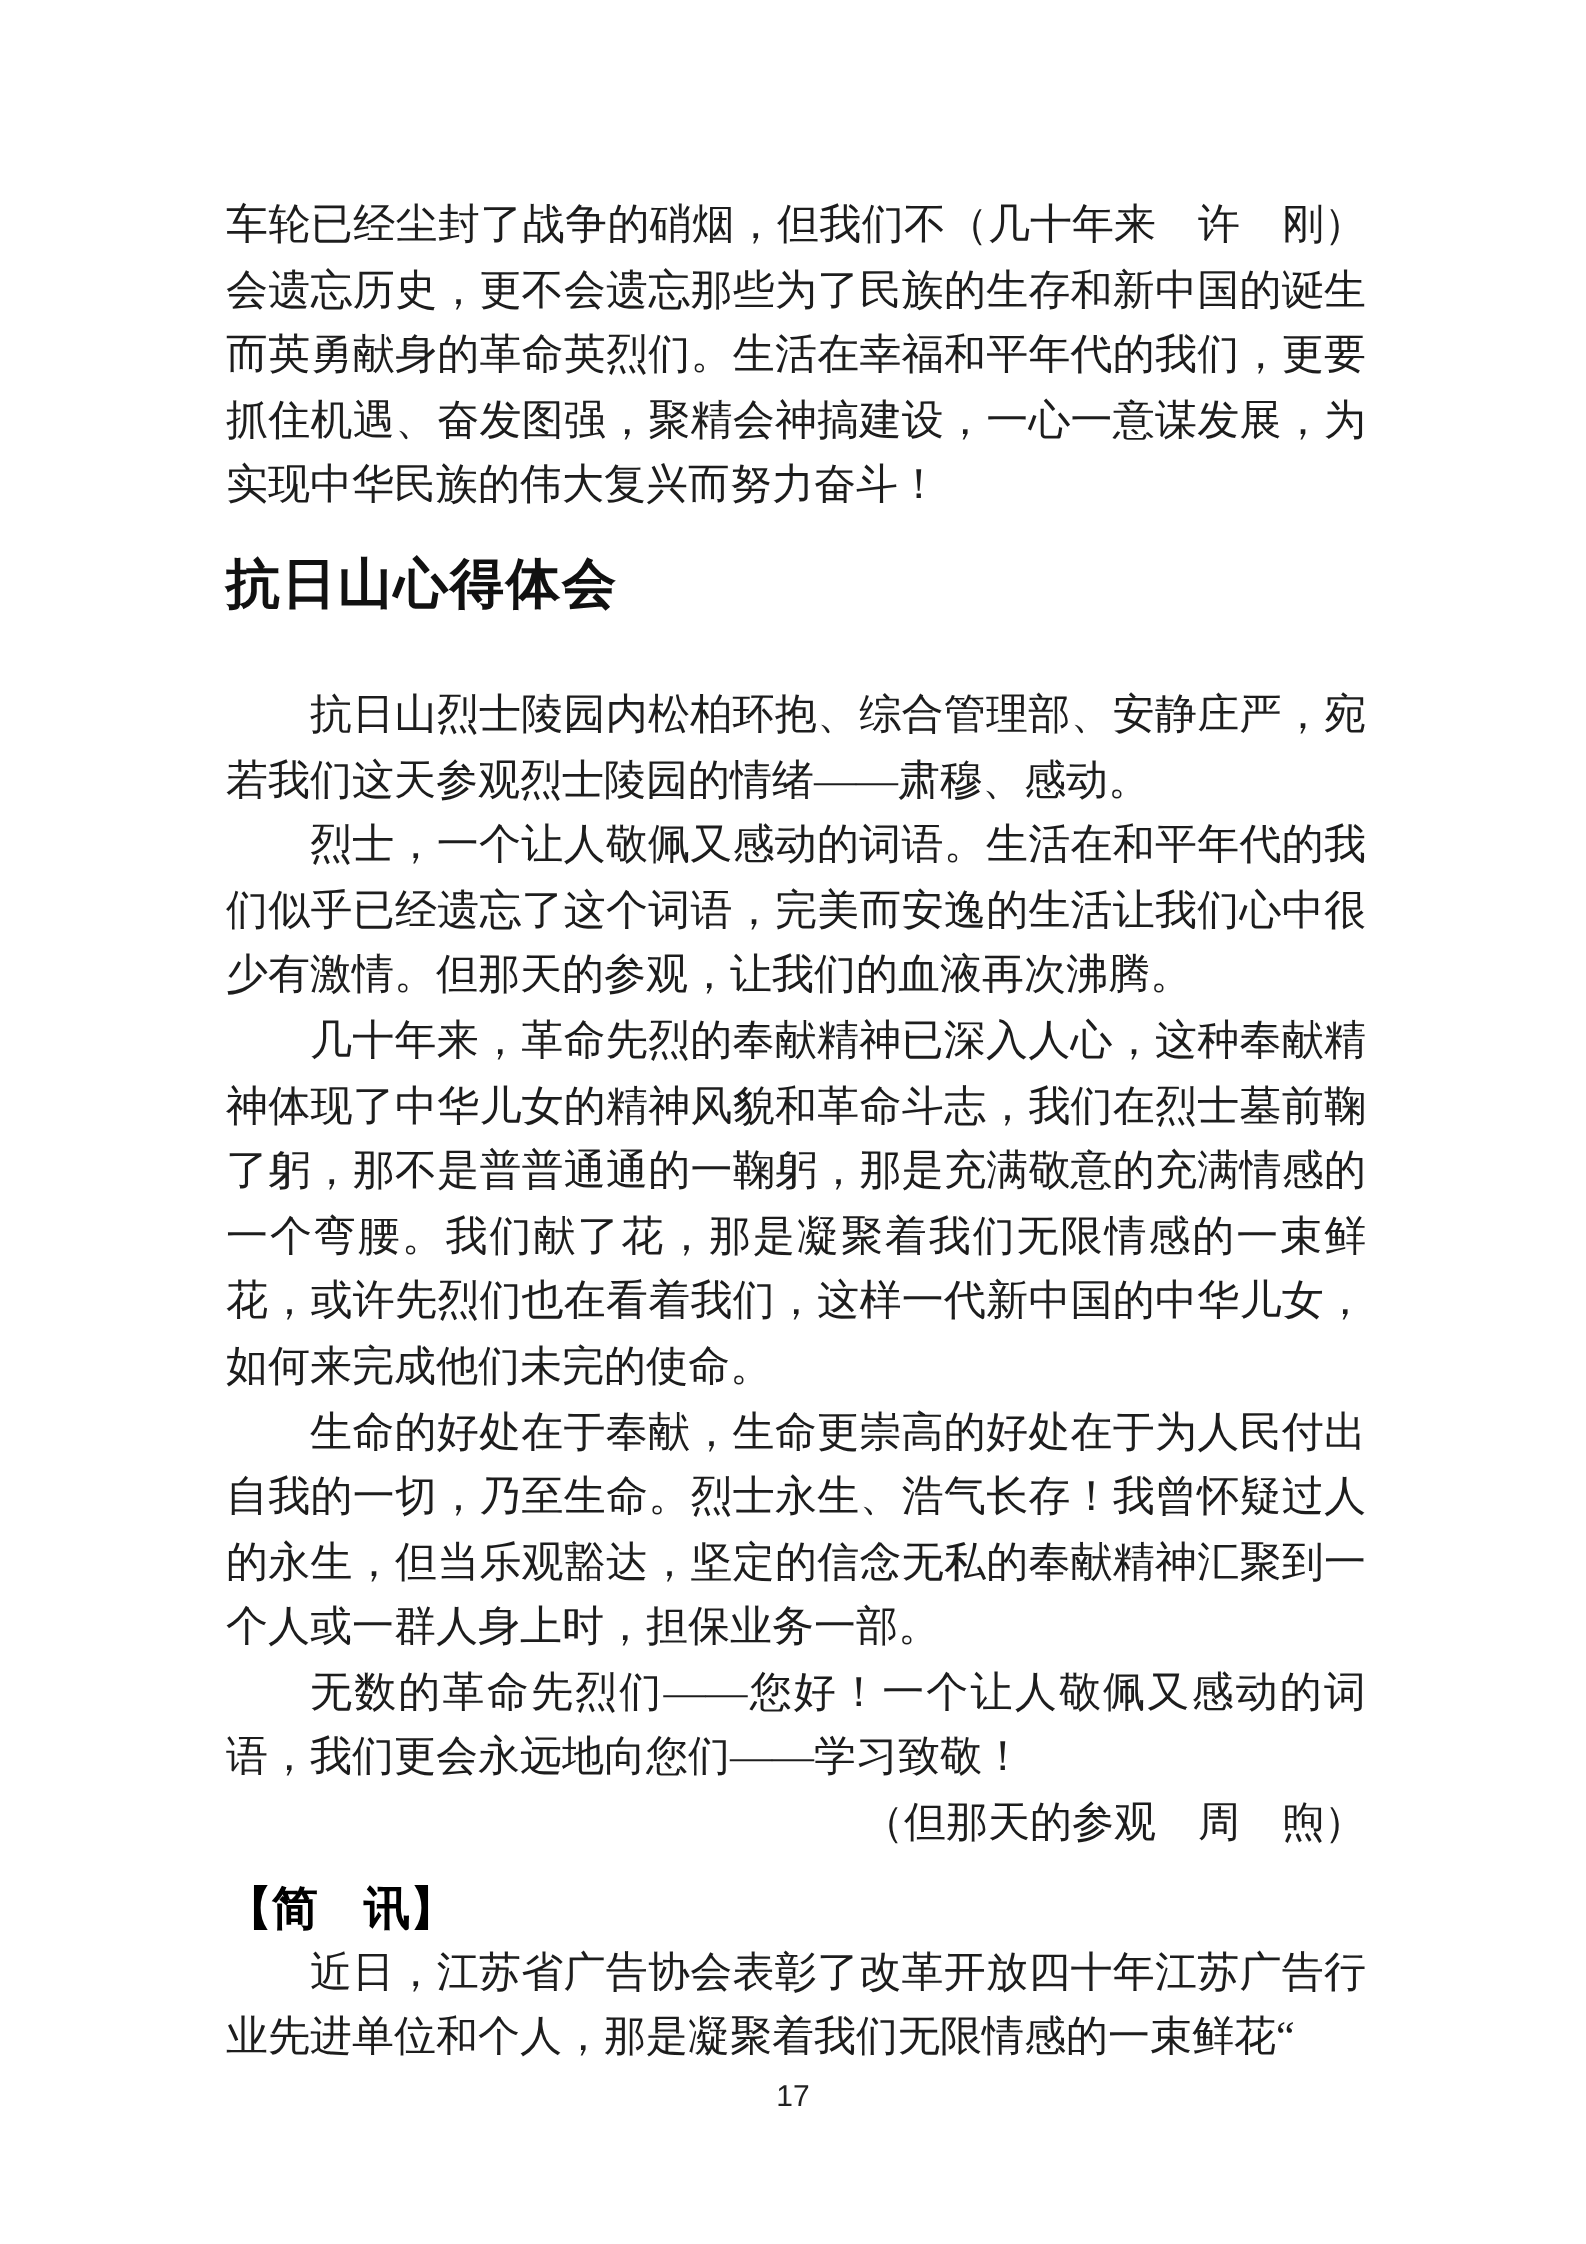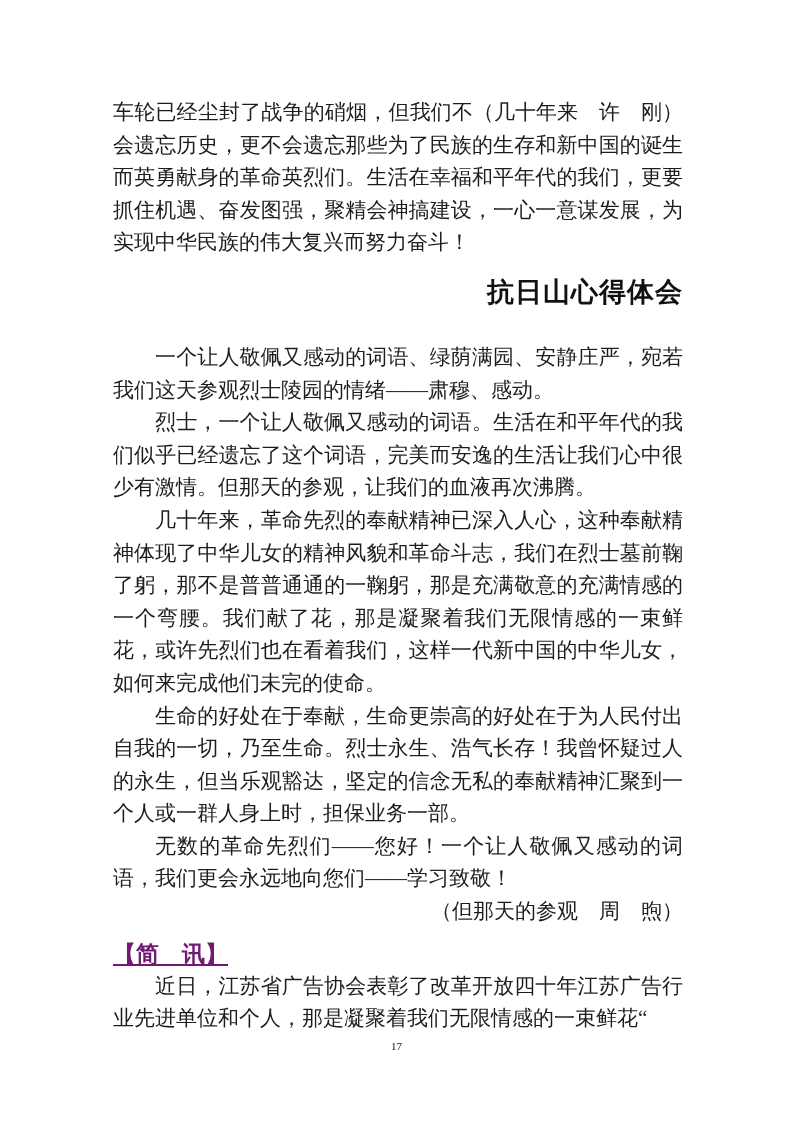--- a/index.html
+++ b/index.html
@@ -31,64 +31,63 @@
     font-family: "Liberation Serif", serif;
   }
   p.indent {
     text-indent: 2em;
   }
   .inline-sig {
     float: right;
   }
   h1.title {
     margin: 14px 0 30px 0;
-    text-align: right;
+    text-align: left;
     font-family: "Liberation Sans", sans-serif;
     font-weight: 700;
     font-size: 27px;
     line-height: 38px;
     letter-spacing: 1px;
     color: #111111;
   }
   p.sig-line {
     text-align: right;
   }
   h2.brief-heading {
     margin: 10px 0 0 0;
     font-family: "Liberation Sans", sans-serif;
     font-weight: 700;
     font-size: 23px;
     line-height: 32px;
-    color: #701a75;
-    text-decoration: underline;
+    color: #000000;
   }
   .page-number {
     position: absolute;
     top: 1040px;
     left: 0;
     width: 100%;
     text-align: center;
-    font-family: Liberation Serif, serif;
-    font-size: 11px;
+    font-family: Liberation Sans, sans-serif;
+    font-size: 15px;
     color: #222222;
   }
 </style>
 </head>
 <body>
 
 <div class="page">
   <div class="content">
 
     <p class="body">
       <span class="inline-sig">（几十年来　许　刚）</span><span>车轮已经尘封了战争的硝烟，但我们不会遗忘历史，更不会遗忘那些为了民族的生存和新中国的诞生而英勇献身的革命英烈们。生活在幸福和平年代的我们，更要抓住机遇、奋发图强，聚精会神搞建设，一心一意谋发展，为实现中华民族的伟大复兴而努力奋斗！</span>
     </p>
 
     <h1 class="title">抗日山心得体会</h1>
 
-    <p class="body indent">一个让人敬佩又感动的词语、绿荫满园、安静庄严，宛若我们这天参观烈士陵园的情绪——肃穆、感动。</p>
+    <p class="body indent">抗日山烈士陵园内松柏环抱、综合管理部、安静庄严，宛若我们这天参观烈士陵园的情绪——肃穆、感动。</p>
 
     <p class="body indent">烈士，一个让人敬佩又感动的词语。生活在和平年代的我们似乎已经遗忘了这个词语，完美而安逸的生活让我们心中很少有激情。但那天的参观，让我们的血液再次沸腾。</p>
 
     <p class="body indent">几十年来，革命先烈的奉献精神已深入人心，这种奉献精神体现了中华儿女的精神风貌和革命斗志，我们在烈士墓前鞠了躬，那不是普普通通的一鞠躬，那是充满敬意的充满情感的一个弯腰。我们献了花，那是凝聚着我们无限情感的一束鲜花，或许先烈们也在看着我们，这样一代新中国的中华儿女，如何来完成他们未完的使命。</p>
 
     <p class="body indent">生命的好处在于奉献，生命更崇高的好处在于为人民付出自我的一切，乃至生命。烈士永生、浩气长存！我曾怀疑过人的永生，但当乐观豁达，坚定的信念无私的奉献精神汇聚到一个人或一群人身上时，担保业务一部。</p>
 
     <p class="body indent">无数的革命先烈们——您好！一个让人敬佩又感动的词语，我们更会永远地向您们——学习致敬！</p>
 
     <p class="body sig-line">（但那天的参观　周　煦）</p>

